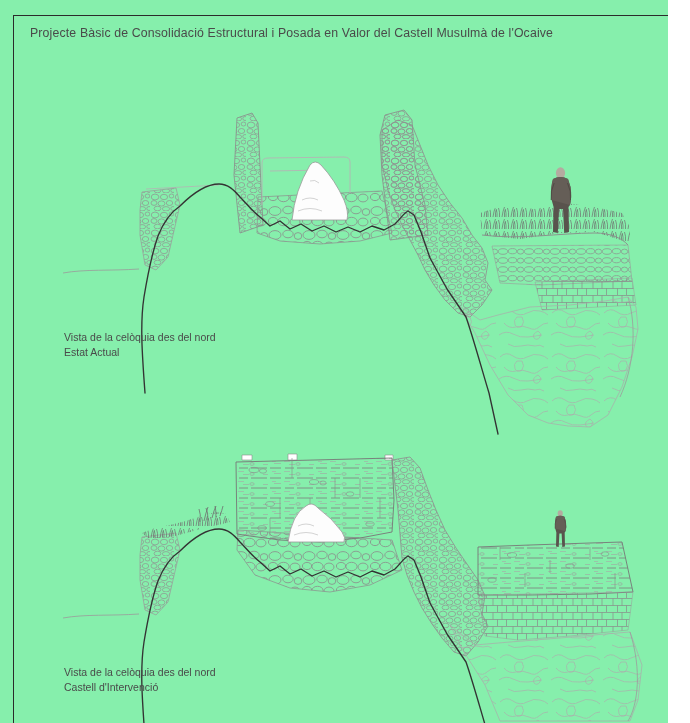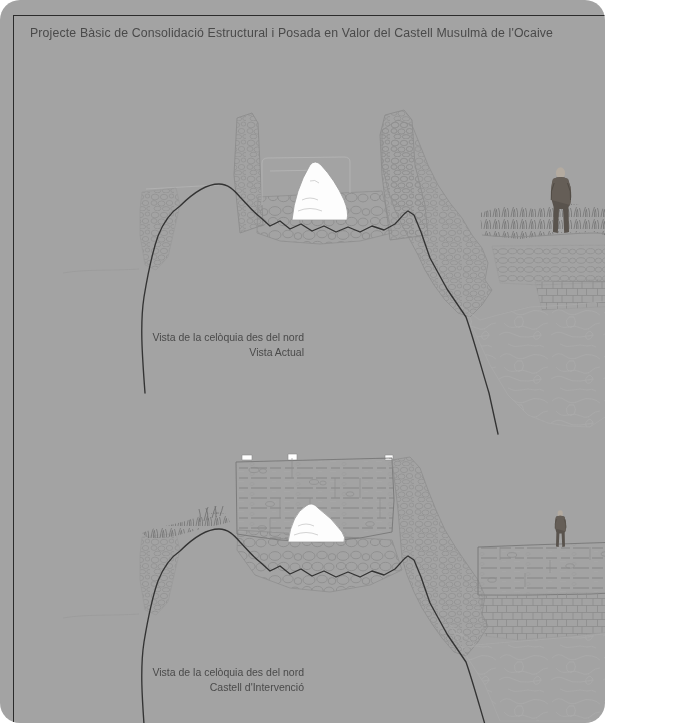--- a/index.html
+++ b/index.html
@@ -1,22 +1,22 @@
 <!DOCTYPE html>
 <html style="--frame: #2b2b2b; --text: #4a4a4a; --profile-ink: #333333; --stone-line: #8f8f8f; --cliff-line: #ababab; --tapial-line: #7d7d7d; --grass-line: #6e6e6e; --person-body: #59534d; --person-head: #b4aba0;"><head>
 <meta charset="utf-8">
 <style>
   html,body{margin:0;padding:0;}
   body{font-family:"Liberation Sans","DejaVu Sans",sans-serif;background:#fff;}
-  .page{position:relative;width:605px;height:723px;background:#a3a3a3;overflow:hidden;border-radius:20px;}
+  .page{position:relative;width:668px;height:723px;background:#86efac;overflow:hidden;}
   .frame{position:absolute;left:13px;top:15px;width:662px;height:745px;
          border:1.2px solid var(--frame,#2b2b2b);box-sizing:border-box;}
   .title{position:absolute;left:30px;top:25px;width:600px;
          font-size:12.3px;line-height:16px;letter-spacing:.15px;color:var(--text,#4a4a4a);}
-  .caption{position:absolute;left:44px;width:260px;text-align:right;
+  .caption{position:absolute;left:64px;width:260px;text-align:left;
            font-size:10.5px;line-height:14.5px;color:var(--text,#4a4a4a);}
   .cap1{top:330px;}
   .cap2{top:665px;}
   svg.fig{position:absolute;left:30px;overflow:visible;}
   #fig1{top:85px;}
   #fig2{top:430px;}
 </style>
 </head>
 <body>
 
@@ -144,21 +144,21 @@
              L602,272 L592,302 L578,330 L560,342 L538,341 L518,338 L498,330 L478,310 L460,280 L445,248 Z" fill="url(#cliff)" stroke="#ababab" stroke-width="0.7"></path>
     <path d="M598,212 C607,242 604,282 590,312" fill="none" stroke="#9c9c9c" stroke-width="0.8"></path>
 
     <use href="#rockProfile"></use>
 
     <use href="#personFig" transform="translate(531,148)"></use>
   </svg>
 
   <div class="caption cap1">
     <div>Vista de la celòquia des del nord</div>
-    <div>Vista Actual</div>
+    <div>Estat Actual</div>
   </div>
 
   <svg id="fig2" class="fig" width="650" height="293" viewBox="0 0 650 293">
 
     <path d="M33,188 C55,184 80,186 109,184" fill="none" stroke="#9a9a9a" stroke-width="0.8"></path>
 
     <path d="M112,107 L146,103 L150,120 L143,150 L138,172 L126,185 L115,180 L110,150 L110,125 Z" fill="url(#rubble)" stroke="#9a9a9a" stroke-width="0.7"></path>
 
     <path d="M112,103 L125,98 L140,95 L152,92 L165,88 L178,84 L188,82 L196,84 L200,92 L188,95
              L175,98 L160,102 L145,106 L130,108 L118,108 Z" fill="url(#grass)"></path>

